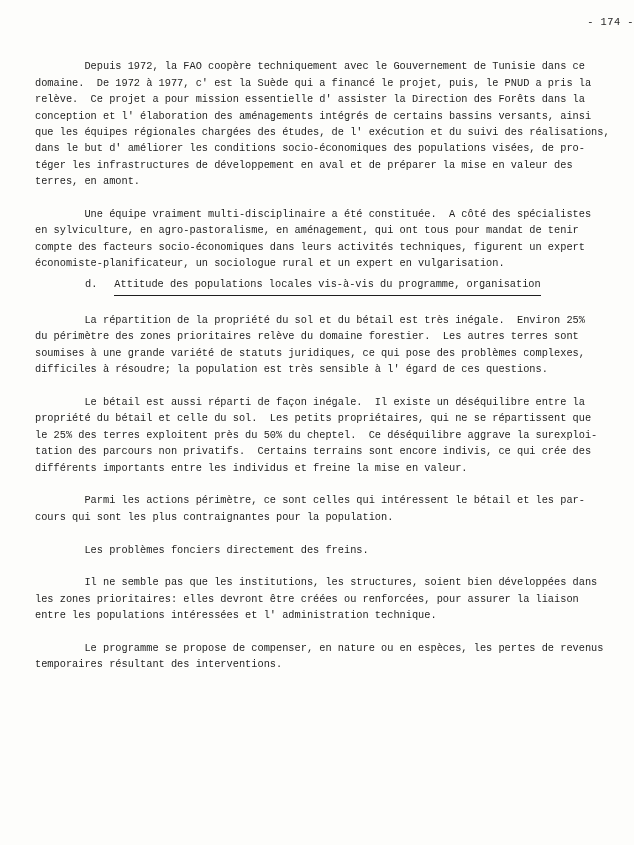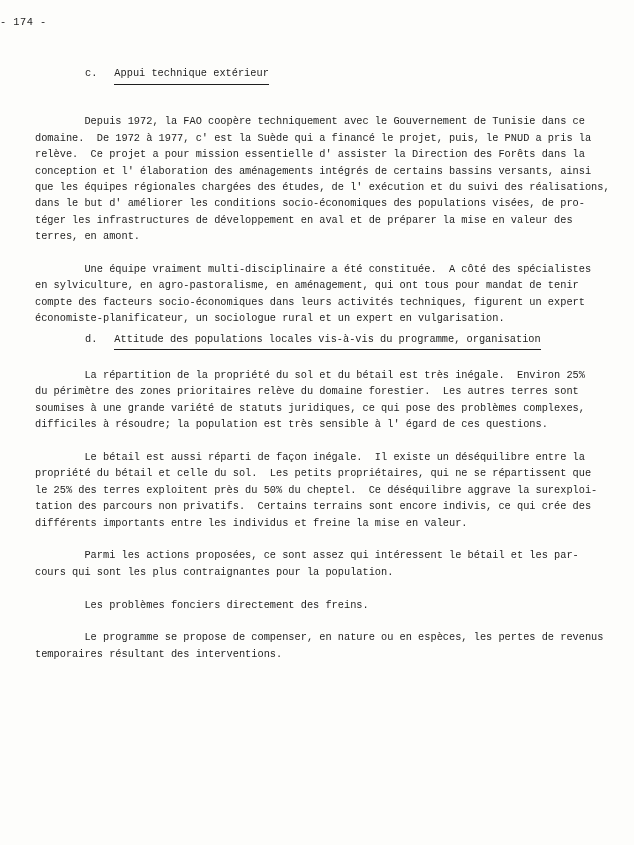--- a/index.html
+++ b/index.html
@@ -14,21 +14,21 @@
     margin: 0 auto;
     background: #fdfdfb;
     color: #1e1e1e;
     font-family: "Liberation Mono", "DejaVu Sans Mono", monospace;
     font-size: 10.3px;
     line-height: 16.4px;
     overflow: hidden;
     box-sizing: border-box;
   }
   .page-number {
-    text-align: left;
+    text-align: right;
     padding-top: 14px;
     white-space: pre;
     letter-spacing: 0.5px;
   }
   .body-col {
     margin-left: 35px;
     margin-right: 10px;
   }
   .section-heading {
     margin-left: 50px;
@@ -52,21 +52,20 @@
   p.para.first-after-heading { margin-top: 28px; }
 </style>
 </head>
 <body>
 
 <div class="page">
   <div class="page-number">- 174 -</div>
 
   <div class="body-col">
 
-    <div class="section-heading heading-c"><span class="label">c.</span><span class="title">Appui technique extérieur</span></div>
 
     <p class="para first-after-heading">        Depuis 1972, la FAO coopère techniquement avec le Gouvernement de Tunisie dans ce
 domaine.  De 1972 à 1977, c' est la Suède qui a financé le projet, puis, le PNUD a pris la
 relève.  Ce projet a pour mission essentielle d' assister la Direction des Forêts dans la
 conception et l' élaboration des aménagements intégrés de certains bassins versants, ainsi
 que les équipes régionales chargées des études, de l' exécution et du suivi des réalisations,
 dans le but d' améliorer les conditions socio-économiques des populations visées, de pro-
 téger les infrastructures de développement en aval et de préparer la mise en valeur des
 terres, en amont.</p>
     <p class="para">        Une équipe vraiment multi-disciplinaire a été constituée.  A côté des spécialistes
@@ -78,20 +77,23 @@
 
     <p class="para">        La répartition de la propriété du sol et du bétail est très inégale.  Environ 25%
 du périmètre des zones prioritaires relève du domaine forestier.  Les autres terres sont
 soumises à une grande variété de statuts juridiques, ce qui pose des problèmes complexes,
 difficiles à résoudre; la population est très sensible à l' égard de ces questions.</p>
     <p class="para">        Le bétail est aussi réparti de façon inégale.  Il existe un déséquilibre entre la
 propriété du bétail et celle du sol.  Les petits propriétaires, qui ne se répartissent que
 le 25% des terres exploitent près du 50% du cheptel.  Ce déséquilibre aggrave la surexploi-
 tation des parcours non privatifs.  Certains terrains sont encore indivis, ce qui crée des
 différents importants entre les individus et freine la mise en valeur.</p>
-    <p class="para">        Parmi les actions proposées, ce sont assez qui intéressent le bétail et les par-
+    <p class="para">        Parmi les actions périmètre, ce sont celles qui intéressent le bétail et les par-
 cours qui sont les plus contraignantes pour la population.</p>
     <p class="para">        Les problèmes fonciers directement des freins.</p>
+    <p class="para">        Il ne semble pas que les institutions, les structures, soient bien développées dans
+les zones prioritaires: elles devront être créées ou renforcées, pour assurer la liaison
+entre les populations intéressées et l' administration technique.</p>
     <p class="para">        Le programme se propose de compenser, en nature ou en espèces, les pertes de revenus
 temporaires résultant des interventions.</p>
 
   </div>
 </div>
 
 </body></html>

